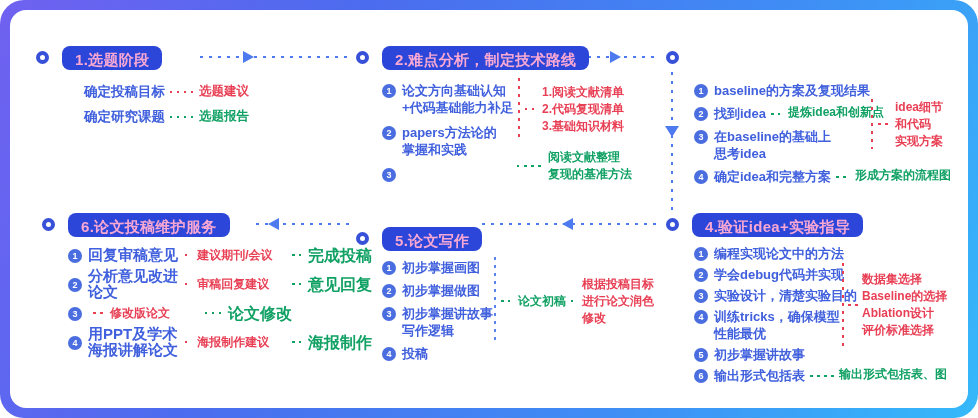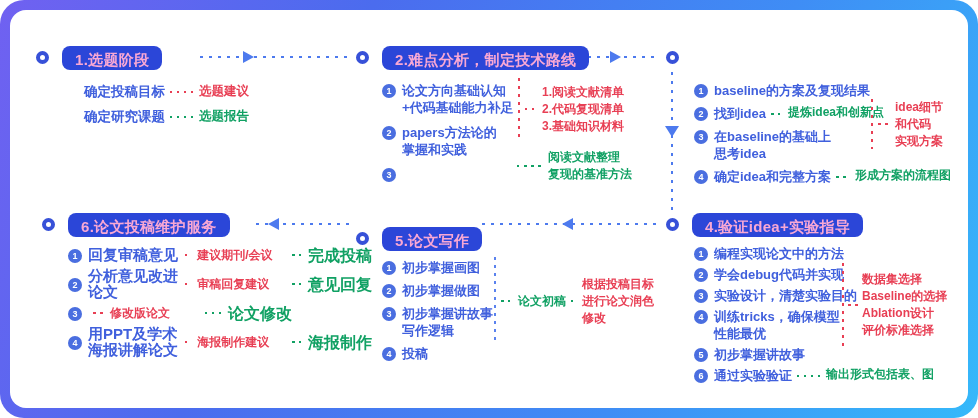--- a/index.html
+++ b/index.html
@@ -291,21 +291,21 @@
           <span class="num">4</span>
           <span class="lbl">训练tricks，确保模型
 性能最优</span>
         </div>
         <div class="item" style="margin-bottom:4px">
           <span class="num">5</span>
           <span class="lbl">初步掌握讲故事</span>
         </div>
         <div class="item">
           <span class="num">6</span>
-          <span class="lbl">通过实验验证</span>
+          <span class="lbl">输出形式包括表</span>
           <i class="dots g w22"></i>
           <span class="gtext">输出形式包括表、图</span>
         </div>
       </div>
       <div class="annot" style="left:176px;top:53px">
         <span class="vline r" style="height:84px"></span>
         <i class="dots r" style="width:10px;margin:0 4px"></i>
         <div class="col">
           <span class="rtext">数据集选择</span>
           <span class="rtext">Baseline的选择</span>

